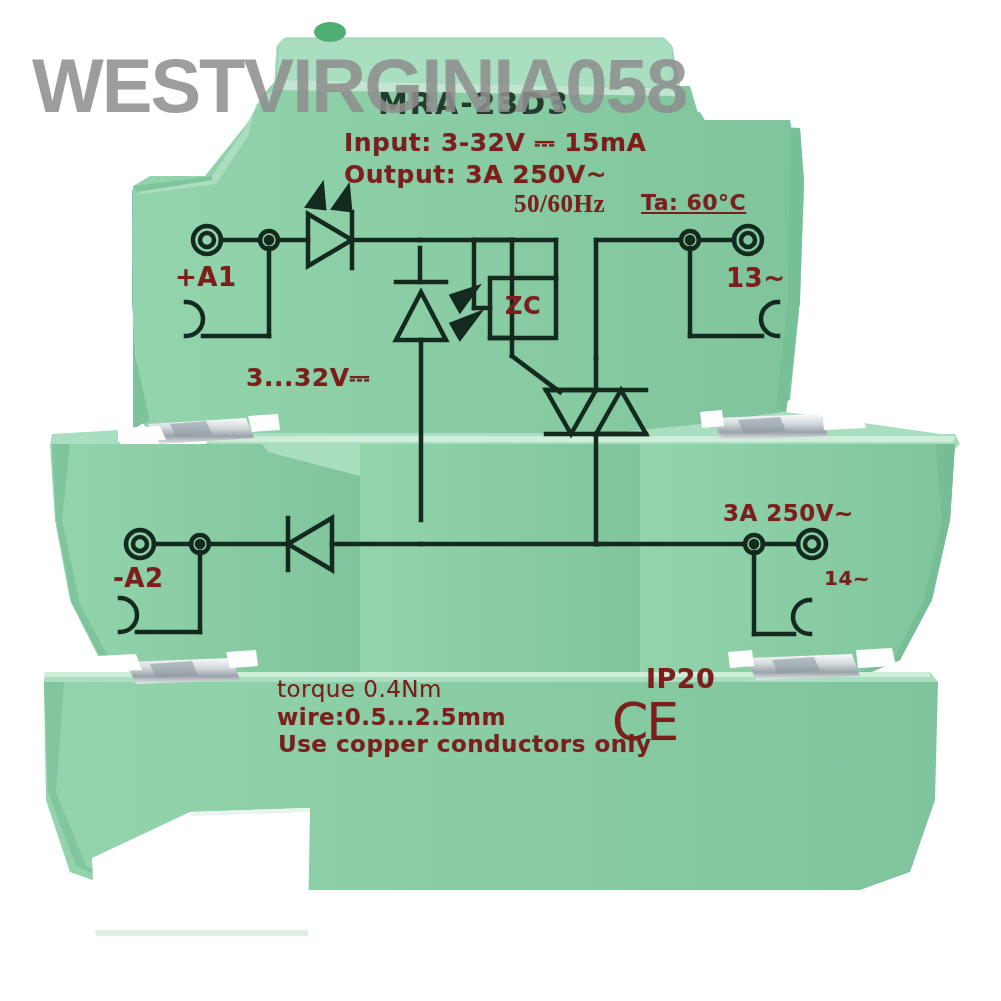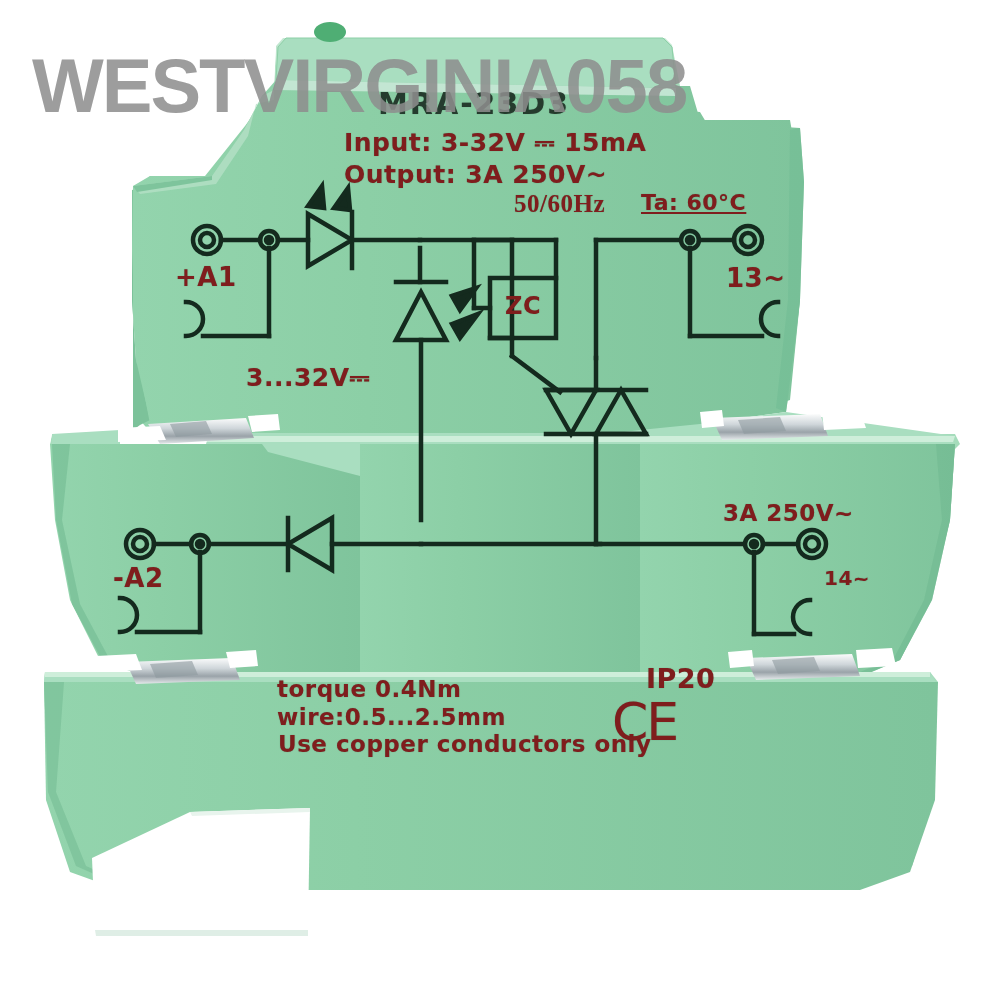--- a/index.html
+++ b/index.html
@@ -22,21 +22,21 @@
   #spec-out  {left:344px;top:160px;font-size:25px;text-align:right;}
   #spec-hz   {left:514px;top:190px;font-size:25px;font-family:Liberation Serif, serif;}
   #spec-ta   {left:641px;top:190px;font-size:22px;text-decoration:underline;}
   #lbl-a1    {left:175px;top:262px;font-size:26px;}
   #lbl-a2    {left:113px;top:563px;font-size:26px;}
   #lbl-13    {left:726px;top:263px;font-size:26px;}
   #lbl-14    {left:796px;top:566px;font-size:20px;margin-left:28px;}
   #lbl-inv   {left:246px;top:363px;font-size:25px;}
   #lbl-outv  {left:723px;top:500px;font-size:23px;}
   #lbl-ip20  {left:646px;top:663px;font-size:27px;}
-  #lbl-torque{left:277px;top:676px;font-size:23px;font-weight:700;}
+  #lbl-torque{left:277px;top:676px;font-size:23px;font-weight:400;}
   #lbl-wire  {left:277px;top:704px;font-size:23px;font-weight:600;}
   #lbl-copper{left:278px;top:731px;font-size:23px;font-weight:700;}
   #lbl-ce    {left:612px;top:692px;font-size:52px;font-weight:400;letter-spacing:-2px;
               font-family:"DejaVu Sans", sans-serif;}
 
   
   #watermark{position:absolute;left:32px;top:42px;font-size:76px;font-weight:700;
              color:#8e8e8e;opacity:.86;letter-spacing:-2px;white-space:nowrap;
              font-family:"Liberation Sans", sans-serif;}
 </style>

